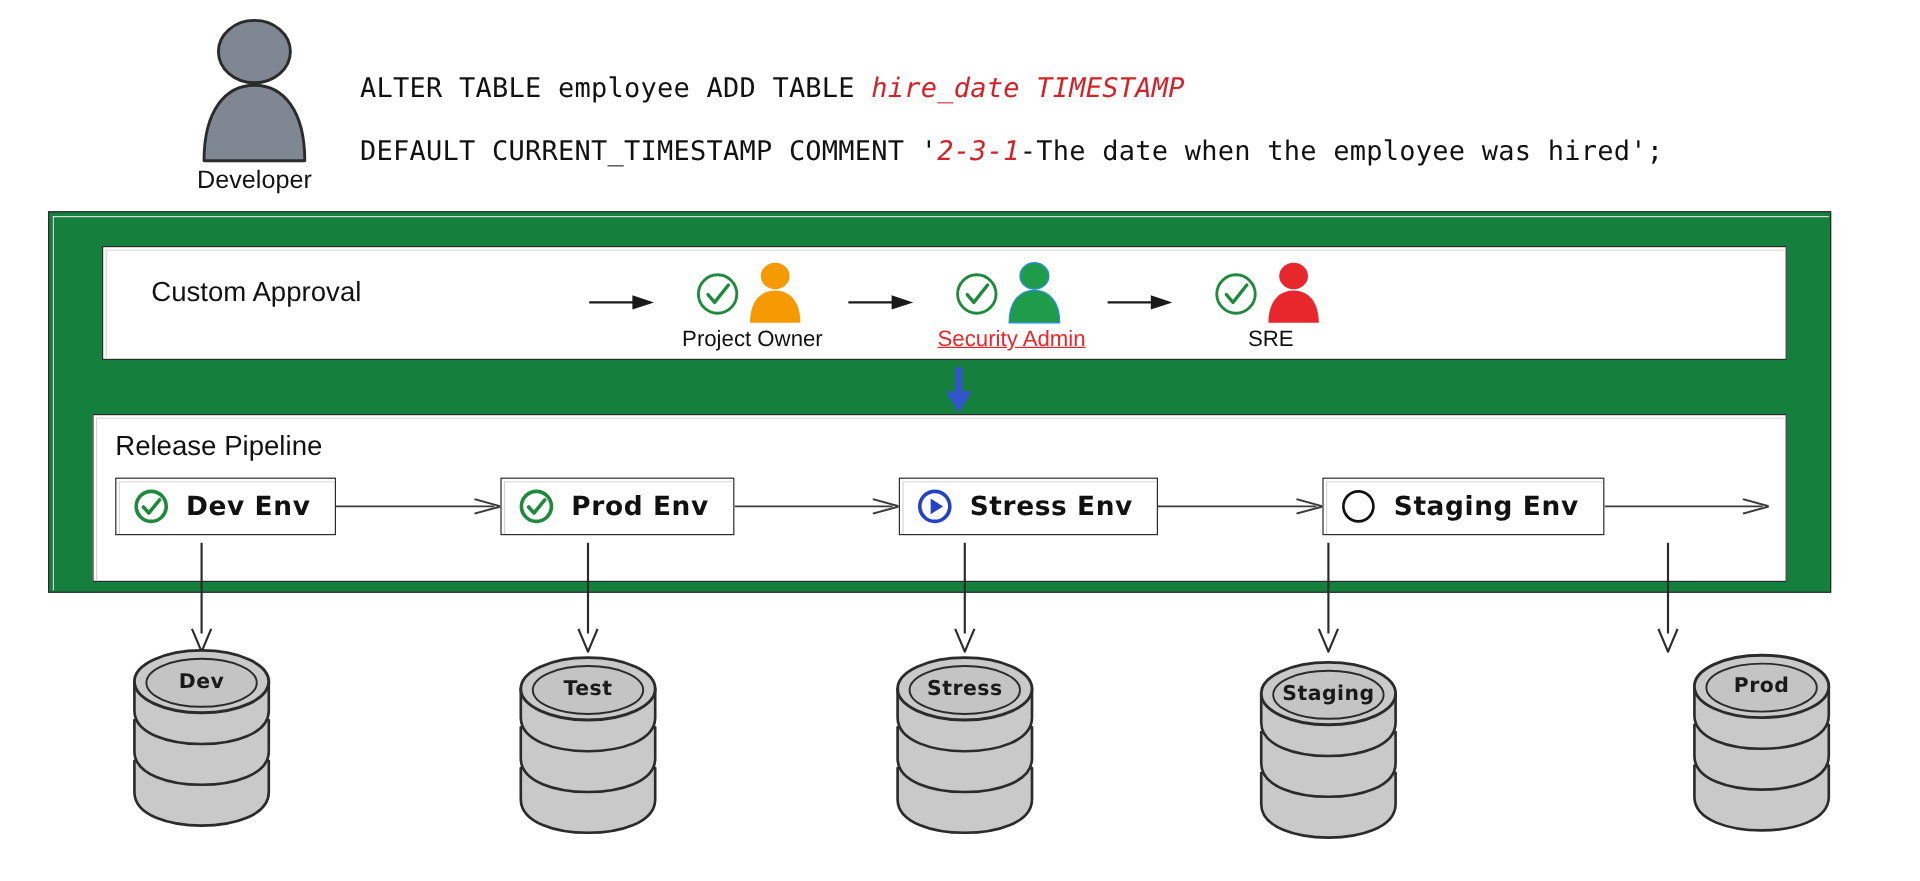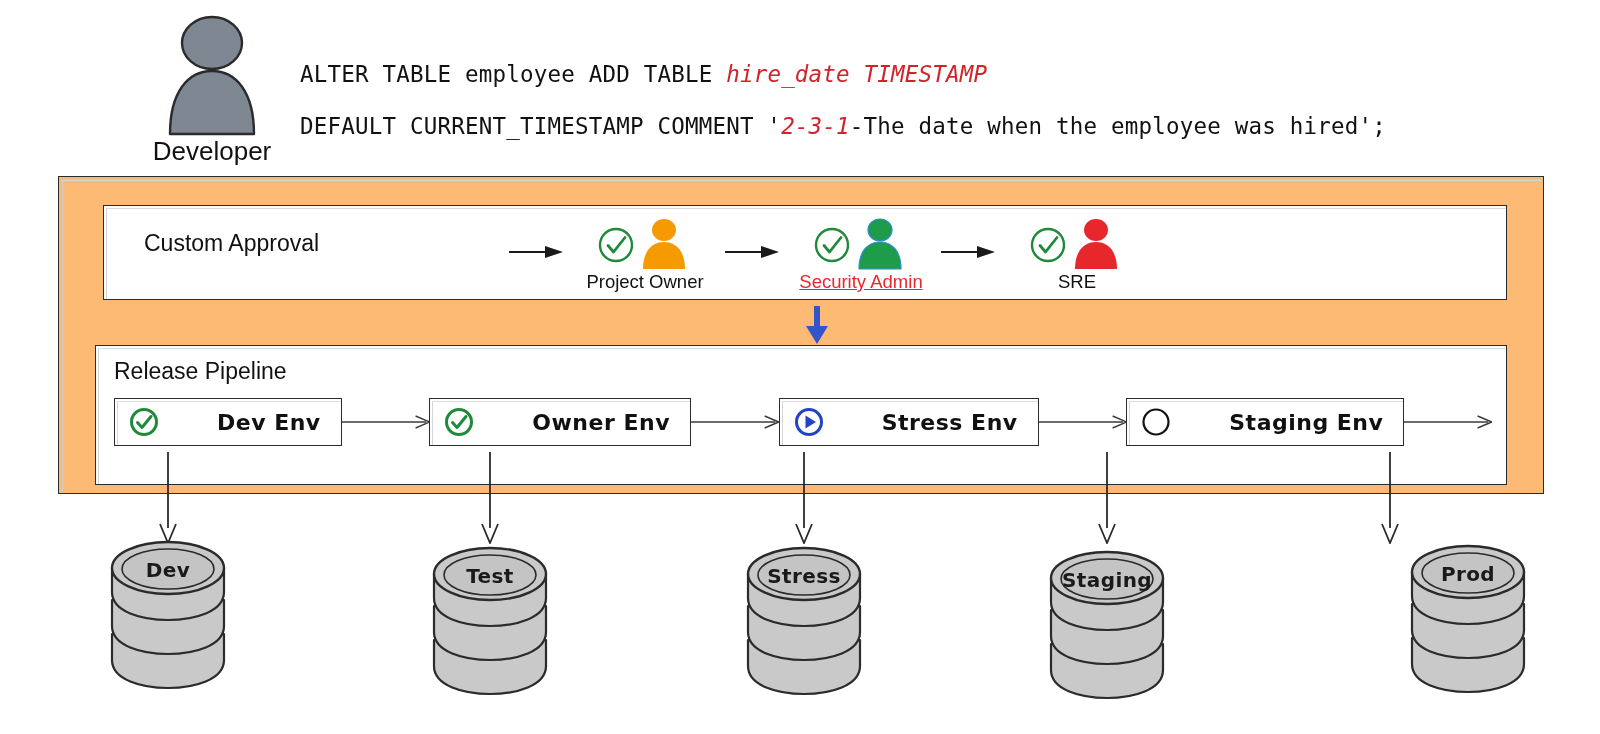--- a/index.html
+++ b/index.html
@@ -18,21 +18,21 @@
   
   #developer {
     position: absolute;
     left: 148px; top: 14px;
     width: 128px;
     text-align: center;
   }
   #developer .person-svg { display: block; margin: 0 auto; }
   #developer .dev-label {
     margin-top: 2px;
-    font-size: 26px;
+    font-size: 21px;
     line-height: 26px;
     color: #111;
     white-space: nowrap;
   }
 
   
   #sql-block {
     position: absolute;
     left: 300px; top: 48px;
     width: 1220px;
@@ -41,24 +41,24 @@
     line-height: 52px;
     letter-spacing: 0.2px;
     color: #111;
     white-space: nowrap;
   }
   .sql-red { color: #d1232a; font-style: italic; }
 
   
   #pipeline-container {
     position: absolute;
-    left: 58px; top: 176px;
+    left: 40px; top: 176px;
     width: 1486px; height: 318px;
     border: 1.6px solid #2b2b2b;
-    background: #fdba74;
+    background: #15803d;
   }
   
   #pipeline-container::after {
     content: "";
     position: absolute;
     left: 3px; top: 3px; right: 1px; bottom: 1px;
     border-left: 1px solid #cfcfcf;
     border-top: 1px solid #d8d8d8;
     pointer-events: none;
   }
@@ -154,21 +154,20 @@
   }
   .stage-box {
     flex: 0 0 auto;
     height: 48px;
     border: 1.5px solid #2b2b2b;
     background: #fff;
     display: flex;
     align-items: center;
     padding: 0 14px;
     position: relative;
-    gap: 44px;
   }
   .stage-box::after {
     content: "";
     position: absolute;
     left: 2px; top: 2px; right: 0; bottom: 0;
     border-left: 1px solid #d5d5d5;
     border-top: 1px solid #dedede;
     pointer-events: none;
   }
   .stage-box .stage-icon {
@@ -203,21 +202,21 @@
   
   .database {
     position: absolute;
     width: 160px; height: 160px;
   }
   .db-label {
     position: absolute;
     width: 100%;
     text-align: center;
     font-family: "DejaVu Sans", sans-serif;
-    font-size: 20px;
+    font-size: 17px;
     font-weight: 600;
     color: #1a1a1a;
     top: 28px;
     letter-spacing: 0.4px;
     pointer-events: none;
   }
 </style>
 </head>
 <body>
 
@@ -335,21 +334,21 @@
           <line x1="0" y1="8" x2="96" y2="8" stroke="#3a3a3a" stroke-width="1.6"></line>
           <path d="M84 2 L100 8 L84 14" fill="none" stroke="#3a3a3a" stroke-width="1.6"></path>
         </svg>
       </div>
 
       <div class="stage-box">
         <svg class="stage-icon" viewBox="0 0 30 30">
           <circle cx="15" cy="15" r="12.5" fill="none" stroke="#1f8a3b" stroke-width="3"></circle>
           <path d="M8.5 15.5 L13 20.5 L22 9.5" fill="none" stroke="#1f8a3b" stroke-width="3" stroke-linecap="round" stroke-linejoin="round"></path>
         </svg>
-        <span class="stage-label">Owner Env</span>
+        <span class="stage-label">Prod Env</span>
       </div>
 
       <div class="stage-connector">
         <svg width="100%" height="16" viewBox="0 0 100 16" preserveAspectRatio="none">
           <line x1="0" y1="8" x2="96" y2="8" stroke="#3a3a3a" stroke-width="1.6"></line>
           <path d="M84 2 L100 8 L84 14" fill="none" stroke="#3a3a3a" stroke-width="1.6"></path>
         </svg>
       </div>
 
       <div class="stage-box">

